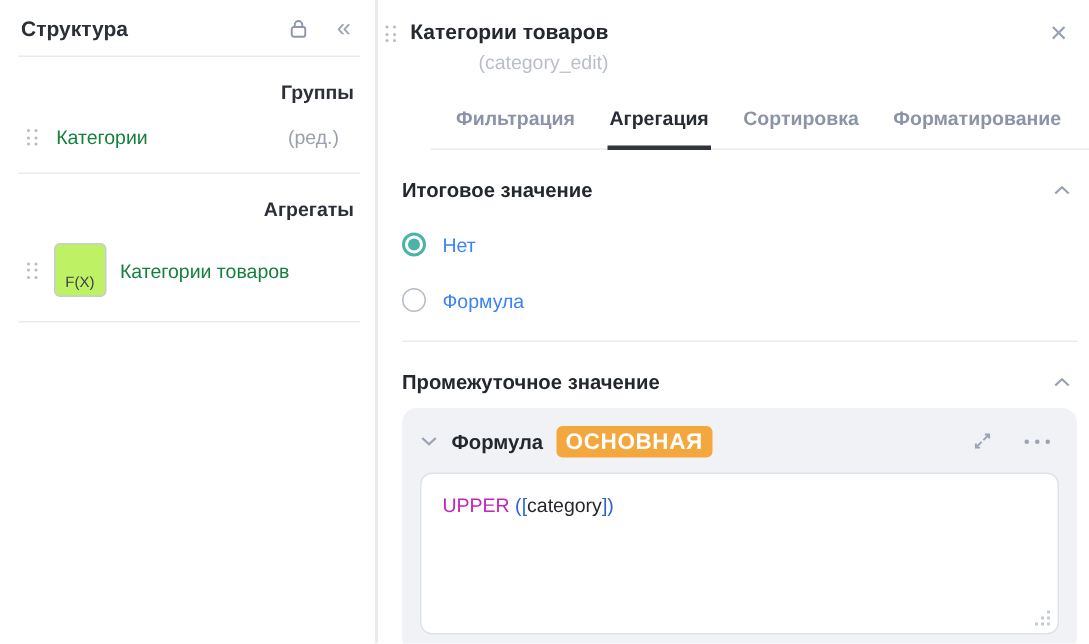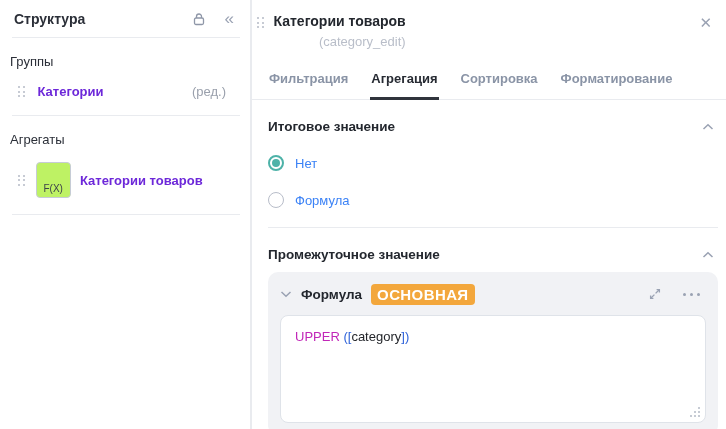--- a/index.html
+++ b/index.html
@@ -35,26 +35,26 @@
   }
   .lp-header {
     display:flex; align-items:center;
     height:37px;
     padding:0 16px 0 14px;
   }
   .lp-title { font-size:14px; font-weight:700; color:#2b2f38; flex:1; }
   .lp-header .icon-btn { margin-left:18px; }
   .collapse-glyph { font-size:17px; color:#9aa2b3; line-height:1; }
   .lp-hr { margin:0 10px 0 12px; }
-  .lp-section-title { font-weight:400; font-size:13px; color:#2b2f38; padding:16px 14px 0 10px; }
+  .lp-section-title { font-weight:700; font-size:13px; color:#2b2f38; padding:16px 14px 0 10px;text-align:right; }
   .lp-row {
     display:flex; align-items:center;
     padding:15px 24px 16px 18px;
   }
-  .lp-row-label { margin-left:13px; color:#6d28d9;font-weight:bold; }
+  .lp-row-label { margin-left:13px; color:#15803d; }
   .lp-row-action { margin-left:auto; color:#9aa0ac; cursor:pointer; }
   .fx-badge {
     margin-left:11px;
     font-size:10px; font-weight:400; color:#3c414b;
     border:1px solid #c6ccd6; border-radius:4px;
     padding:20px 7px 3px;
     background:#bef264;
     line-height:1.1;
   }
   .fx-badge + .lp-row-label { margin-left:9px; }
@@ -62,21 +62,21 @@
   
   .right-panel { flex:1; display:flex; flex-direction:column; background:#fff; }
   .rp-header { display:flex; align-items:flex-start; padding:13px 14px 7px 5px; }
   .rp-header .drag-dots { margin-top:4px; }
   .rp-title-block { margin-left:10px; }
   .rp-title { font-size:14px; font-weight:700; color:#23272e; line-height:16px; }
   .rp-subtitle { font-size:13px; color:#b9bec9; margin-top:5px; margin-left:-3px;text-align:right; }
   .rp-close { margin-left:auto; font-size:15px; color:#9aa2b3; line-height:1; margin-top:2px; }
   .rp-hr-header { margin:0 8px 0 14px; }
 
-  .tabs { display:flex; gap:21px; padding:0 0 0 16px; border-bottom:1px solid #e9ebef; }
+  .tabs { display:flex; gap:21px; padding:0 0 0 16px; border-bottom:1px solid #e9ebef;margin-left:35px; }
   .tab {
     font-size:13px; font-weight:700; color:#8a94a6;
     padding:15px 1px 13px; cursor:pointer; position:relative;
   }
   .tab.active { color:#272b33; }
   .tab.active::after {
     content:""; position:absolute; left:0; right:0; bottom:-1px;
     height:3px; background:#30343c;
   }
 

